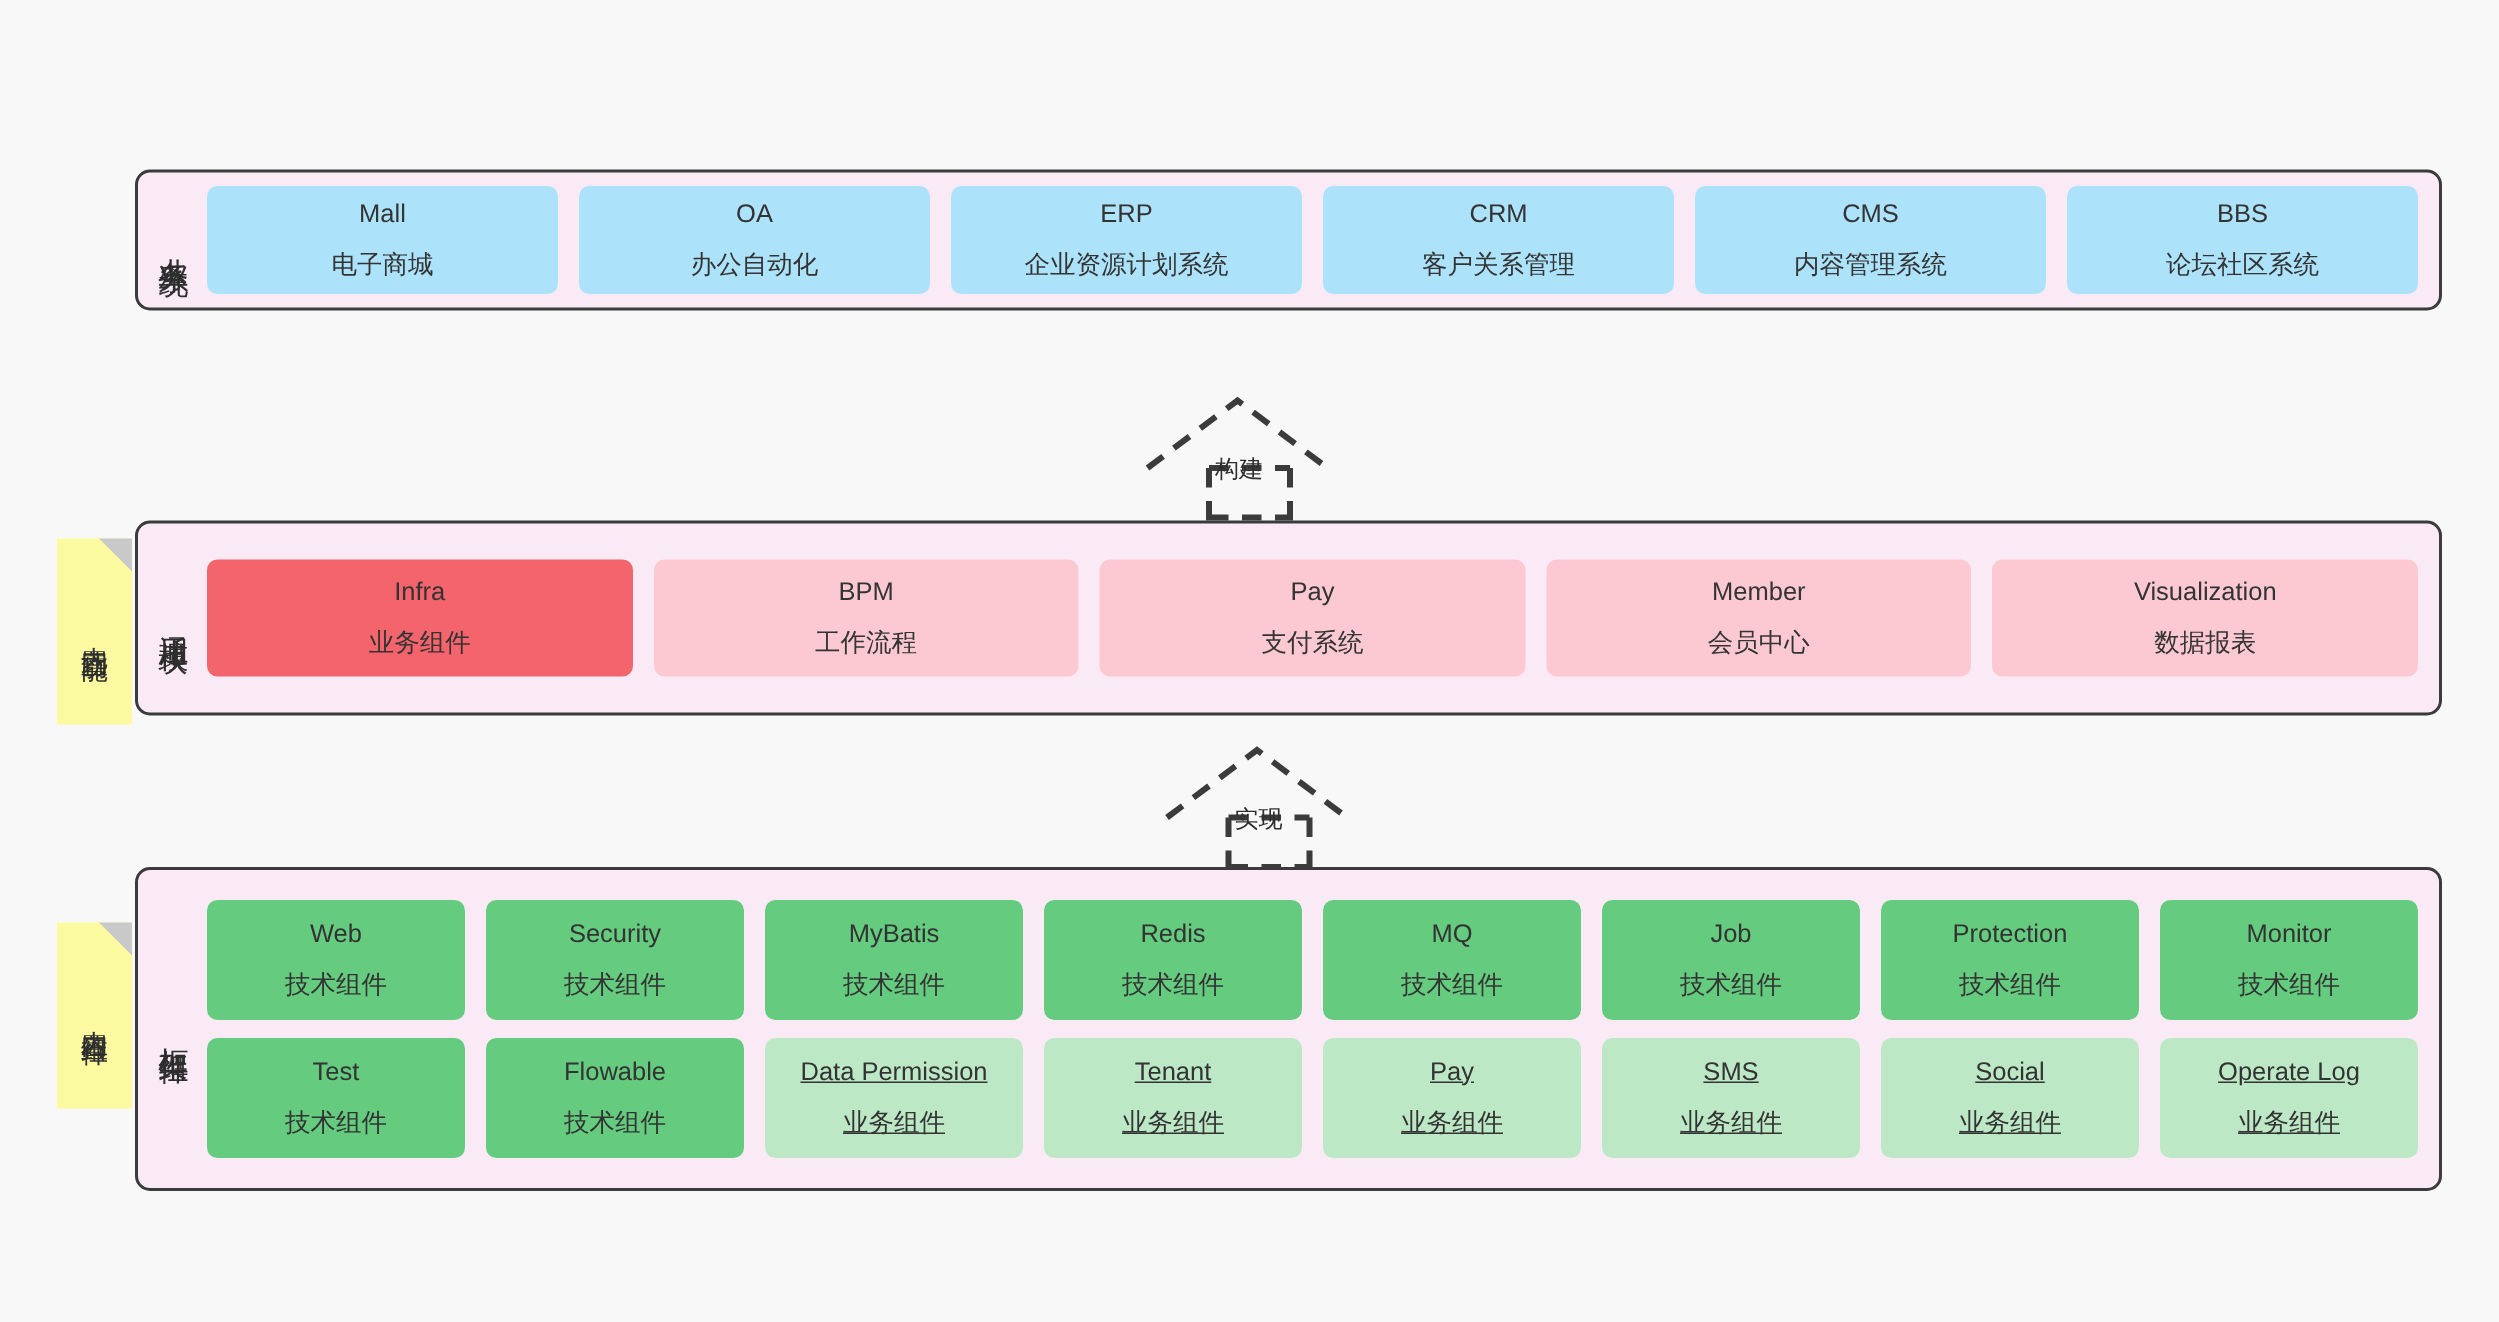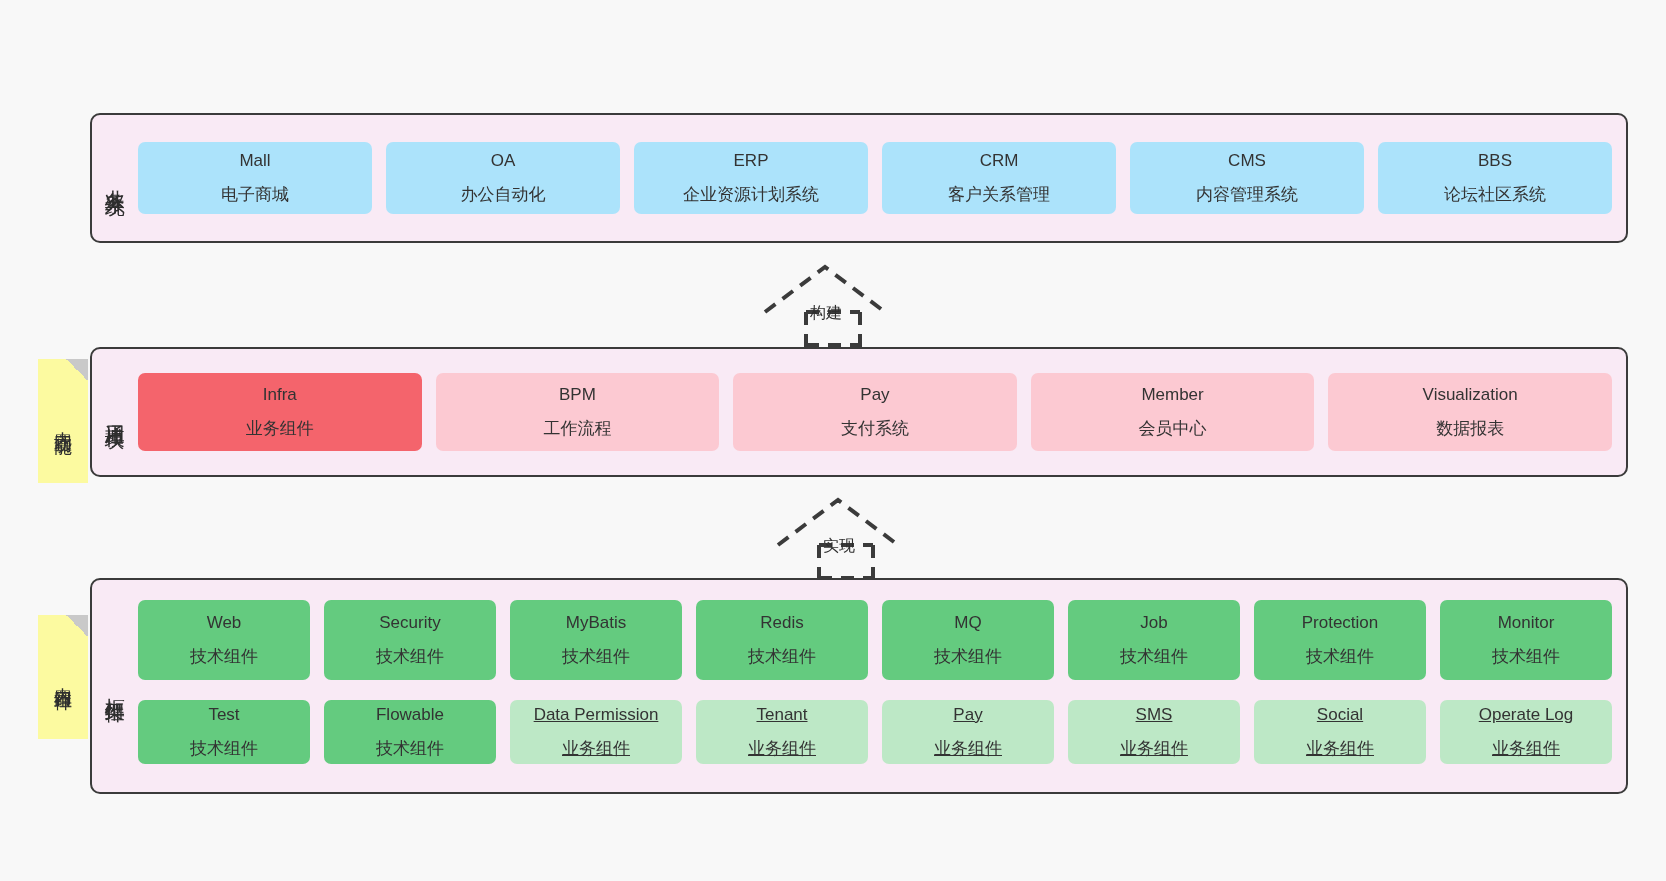--- a/index.html
+++ b/index.html
@@ -114,21 +114,21 @@
     font-size: 16px;
     color: #2e2e2e;
     background: transparent;
     white-space: nowrap;
     user-select: none;
   }
 </style>
 </head>
 <body>
 
-<div class="layer" style="left:90px; top:113px; width:1538px; height:130px;">
+<div class="layer" style="left:90px; top:113px; width:1538px; height:94px;">
   <div class="layer-title">业务系统</div>
   <div class="cells">
     <div class="cell-row" style="height:72px;">
       <div class="cell c-blue">
         <span class="t1">Mall</span>
         <span class="t2">电子商城</span>
       </div>
       <div class="cell c-blue">
         <span class="t1">OA</span>
         <span class="t2">办公自动化</span>
@@ -231,21 +231,21 @@
       </div>
       <div class="cell c-green">
         <span class="t1">Protection</span>
         <span class="t2">技术组件</span>
       </div>
       <div class="cell c-green">
         <span class="t1">Monitor</span>
         <span class="t2">技术组件</span>
       </div>
     </div>
-    <div class="cell-row" style="height:80px;align-items:center;">
+    <div class="cell-row" style="height:80px;">
       <div class="cell c-green">
         <span class="t1">Test</span>
         <span class="t2">技术组件</span>
       </div>
       <div class="cell c-green">
         <span class="t1">Flowable</span>
         <span class="t2">技术组件</span>
       </div>
       <div class="cell c-lightgreen">
         <span class="t1">Data Permission</span>

